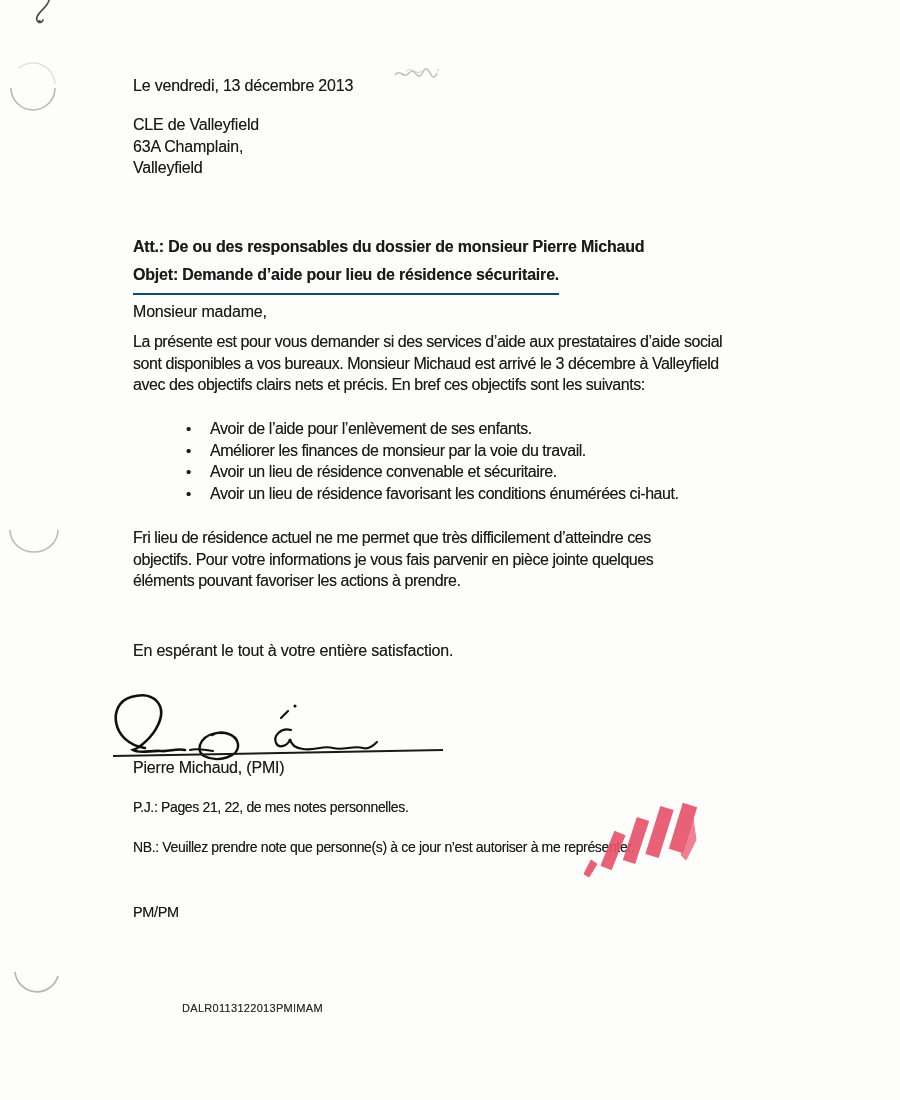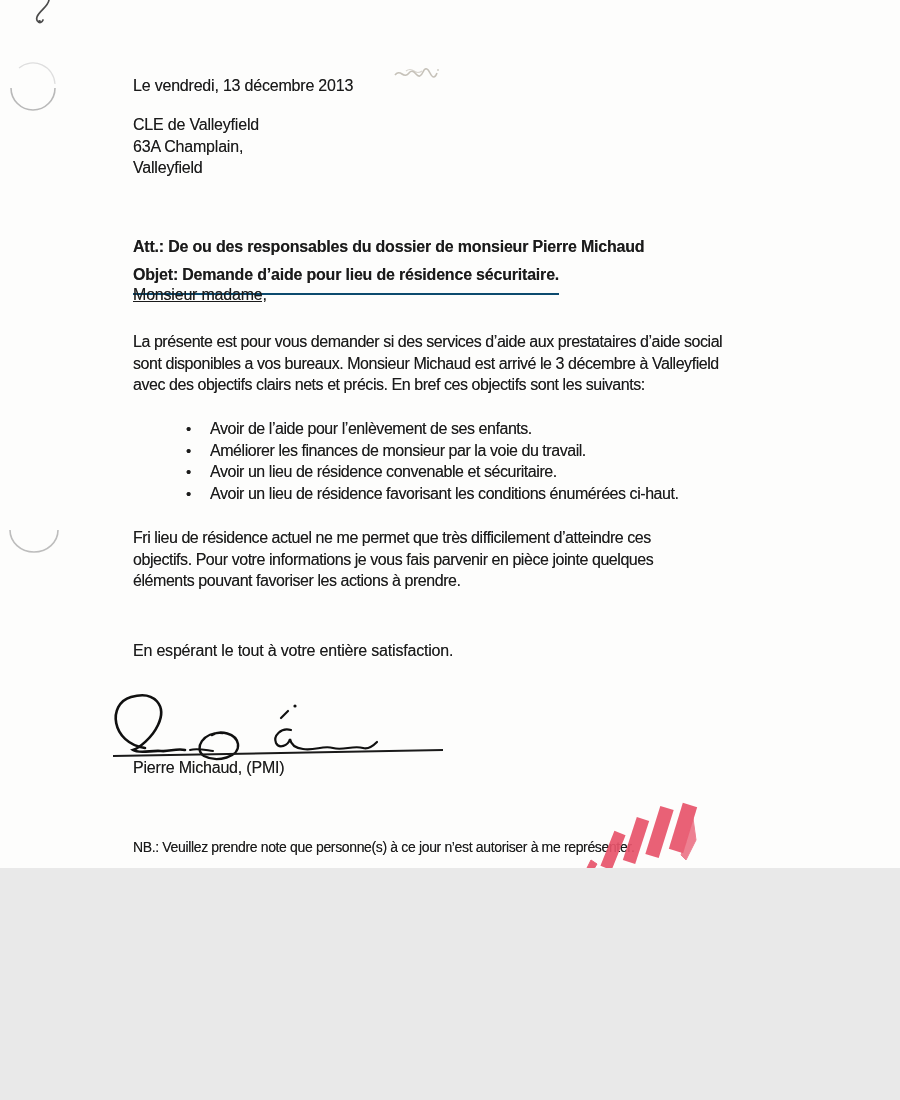--- a/index.html
+++ b/index.html
@@ -1,18 +1,18 @@
 <!DOCTYPE html>
 <html><head>
 <meta charset="utf-8">
 <style>
   html,body{margin:0;padding:0;background:#e9e9e9;}
   .page{
     position:relative;
-    width:900px;height:868px;
+    width:900px;height:1100px;
     margin:0 auto;
     background:#fdfdfc;
     overflow:hidden;
     font-family:"Liberation Sans","DejaVu Sans",sans-serif;
     color:#1b1b1b;
   }
   .line{
     position:absolute;
     white-space:nowrap;
     font-size:16px;
@@ -66,21 +66,21 @@
     <span class="pl">63A Champlain,</span>
     <span class="pl">Valleyfield</span>
   </div>
 
   <div class="line bold" style="left:133px;top:209px;margin-top:29px;">Att.: De ou des responsables du dossier de monsieur Pierre Michaud</div>
 
   <div class="line" style="left:133px;top:250px;">
     <span class="bold underlined">Objet: Demande d’aide pour lieu de résidence sécuritaire.</span>
   </div>
 
-  <div class="line" style="left:133px;top:286px;text-decoration:underline;">Monsieur madame,</div>
+  <div class="line" style="left:133px;top:303px;">Monsieur madame,</div>
 
   <div class="line para body-text" style="left:133px;top:331px;">
     <span class="pl">La présente est pour vous demander si des services d’aide aux prestataires d’aide social</span>
     <span class="pl">sont disponibles a vos bureaux. Monsieur Michaud est arrivé le 3 décembre à Valleyfield</span>
     <span class="pl">avec des objectifs clairs nets et précis. En bref ces objectifs sont les suivants:</span>
   </div>
 
   <ul class="bullets">
     <li>
       <span class="bdot">•</span>
@@ -113,20 +113,21 @@
     <path d="M118,45 C98,43 88,61 99,68 C112,75 135,69 133,56 C131,45 115,42 107,47" fill="none" stroke="#101010" stroke-width="2.4" stroke-linecap="round"></path>
     <path d="M85,62 C92,60 100,62 108,63" fill="none" stroke="#101010" stroke-width="2" stroke-linecap="round"></path>
     <path d="M186,42 C176,39 168,48 171,55 C174,61 183,58 185,51 C186,57 190,60 198,61 C210,63 218,57 228,60 C238,63 248,57 258,60 C264,62 269,57 272,54" fill="none" stroke="#101010" stroke-width="2.2" stroke-linecap="round"></path>
     <path d="M176,30 L183,23" fill="none" stroke="#101010" stroke-width="2.2" stroke-linecap="round"></path>
     <circle cx="190" cy="18" r="1.6" fill="#101010"></circle>
     <path d="M8,68 L338,62" fill="none" stroke="#1a1a1a" stroke-width="2"></path>
   </svg>
 
   <div class="line" style="left:133px;top:759px;">Pierre Michaud, (PMI)</div>
 
+  <div class="line small" style="left:133px;top:799px;">P.J.: Pages 21, 22, de mes notes personnelles.</div>
 
   <div class="line small" style="left:133px;top:839px;">NB.: Veuillez prendre note que personne(s) à ce jour n’est autoriser à me représenter.</div>
 
   <svg style="left:578px;top:800px;" width="118" height="84" viewBox="0 0 118 84">
     <g stroke="#e8546b" fill="#e8546b" opacity="0.92">
       <path d="M6,74 L13,60 L19,64 L11,77 Z"></path>
       <line x1="28" y1="68" x2="42" y2="33" stroke-width="12"></line>
       <line x1="51" y1="62" x2="65" y2="19" stroke-width="13"></line>
       <line x1="74" y1="56" x2="89" y2="8" stroke-width="14"></line>
       <line x1="98" y1="51" x2="112" y2="5" stroke-width="15"></line>

